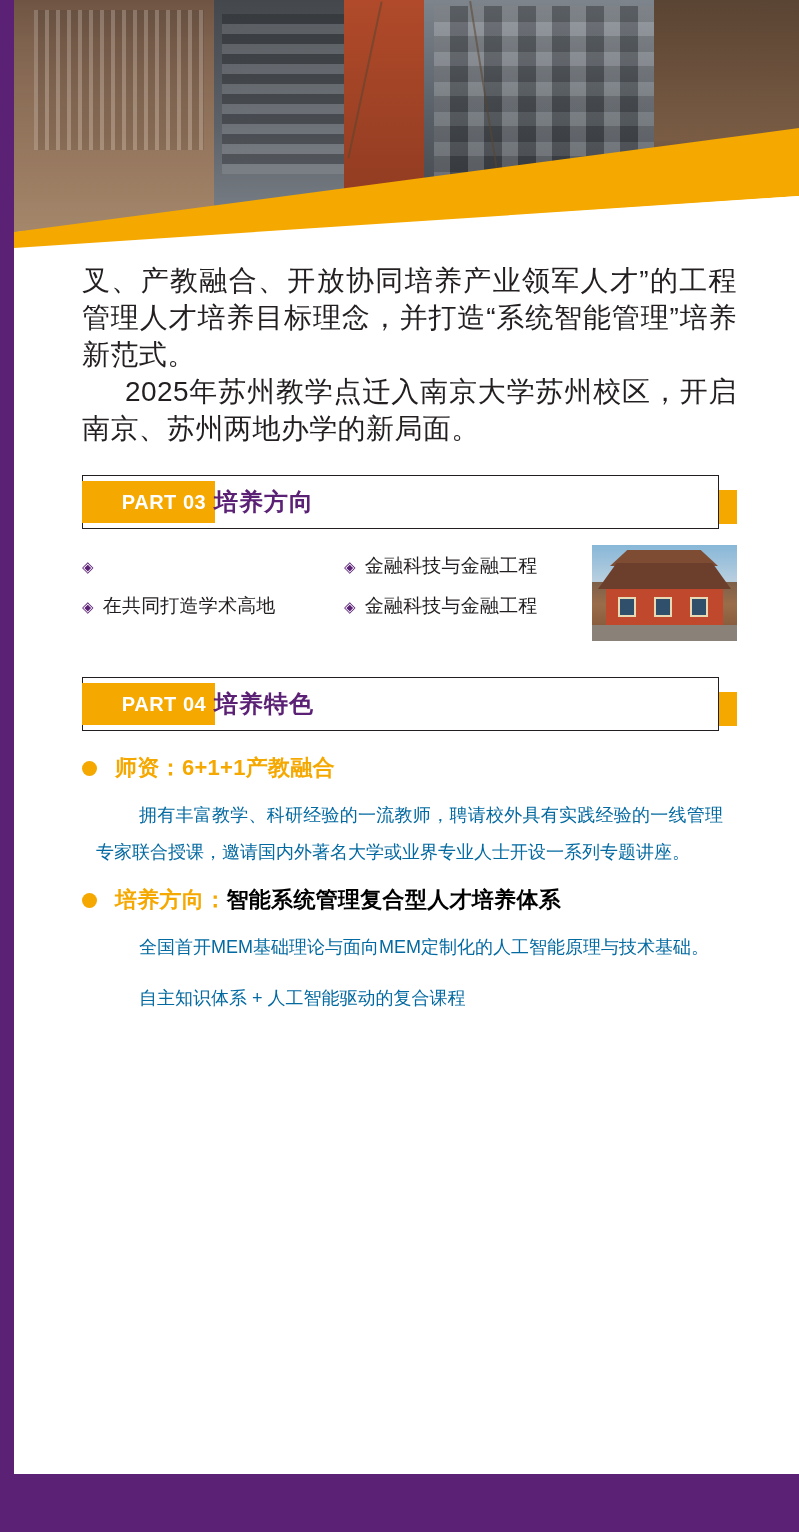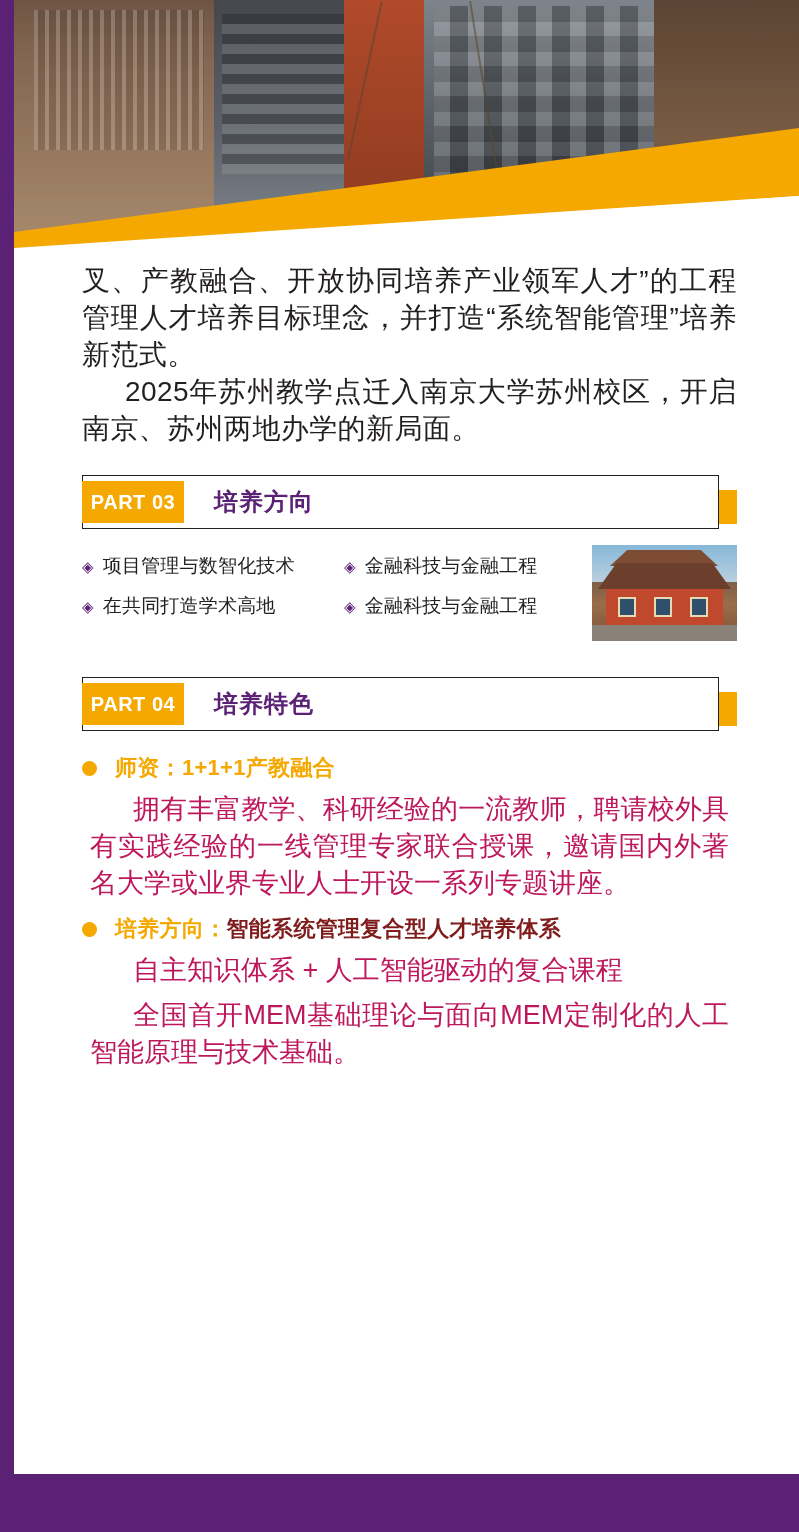--- a/index.html
+++ b/index.html
@@ -151,20 +151,21 @@
     box-sizing: border-box;
   }
   .part .tab {
     position: absolute;
     left: 0; top: 6px;
     width: 102px; height: 42px;
     background: #f5a800;
     display: flex;
     align-items: center;
     justify-content: center;
+    padding-left: 31px;
   }
   .part .tab span {
     color: #ffffff;
     font-weight: bold;
     font-size: 20px;
     letter-spacing: .5px;
     font-family: "Liberation Sans", sans-serif;
   }
   .part .title {
     position: absolute;
@@ -265,27 +266,27 @@
     border-radius: 50%;
     background: #f5a800;
     margin-right: 18px;
     flex: 0 0 auto;
   }
   .feat-head .htext {
     font-size: 22px;
     font-weight: bold;
     letter-spacing: .3px;
   }
-  .feat-head .htext .pur { color: #7f1d1d; }
+  .feat-head .htext .pur { color: #000000; }
   .feat-head .htext .org { color: #f5a800; }
   .feat p {
-    margin: 8px;
-    font-size: 27px;
+    margin: 14px;
+    font-size: 18px;
     line-height: 37px;
-    color: #be185d;
+    color: #0369a1;
     text-align: justify;
   }
   .feat p.indent { text-indent: 43px; }
 
   
   .footer {
     position: absolute;
     left: 0; bottom: 0;
     width: 799px; height: 58px;
     background: #5b2175;
@@ -329,21 +330,20 @@
       </div>
     <div class="title">培养方向</div>
     <div class="cap"></div>
   </div>
 
   <div class="directions">
     <div class="dir-grid">
       <div class="dir-row">
         <div class="dir-item">
           <span class="dia">◈</span>
-          <span>项目管理与数智化技术</span>
         </div>
         <div class="dir-item">
           <span class="dia">◈</span>
           <span>金融科技与金融工程</span>
         </div>
       </div>
       <div class="dir-row">
         <div class="dir-item">
           <span class="dia">◈</span>
           <span>在共同打造学术高地</span>
@@ -372,33 +372,33 @@
       </div>
     <div class="title">培养特色</div>
     <div class="cap"></div>
   </div>
 
   <div class="features">
 
     <div class="feat">
       <div class="feat-head">
         <span class="dot"></span>
-        <span class="htext"><span class="org">师资：1+1+1产教融合</span></span>
+        <span class="htext"><span class="org">师资：6+1+1产教融合</span></span>
       </div>
       <p class="indent">拥有丰富教学、科研经验的一流教师，聘请校外具有实践经验的一线管理专家联合授课，邀请国内外著名大学或业界专业人士开设一系列专题讲座。</p>
     </div>
 
     <div class="feat">
     </div>
 
     <div class="feat">
       <div class="feat-head">
         <span class="dot"></span>
         <span class="htext"><span class="org">培养方向：</span><span class="pur">智能系统管理复合型人才培养体系</span></span>
       </div>
+      <p class="indent">全国首开MEM基础理论与面向MEM定制化的人工智能原理与技术基础。</p>
       <p class="indent">自主知识体系 + 人工智能驱动的复合课程</p>
-      <p class="indent">全国首开MEM基础理论与面向MEM定制化的人工智能原理与技术基础。</p>
     </div>
 
   </div>
 </div>
 
 <div class="footer"></div>
 
 </body></html>

